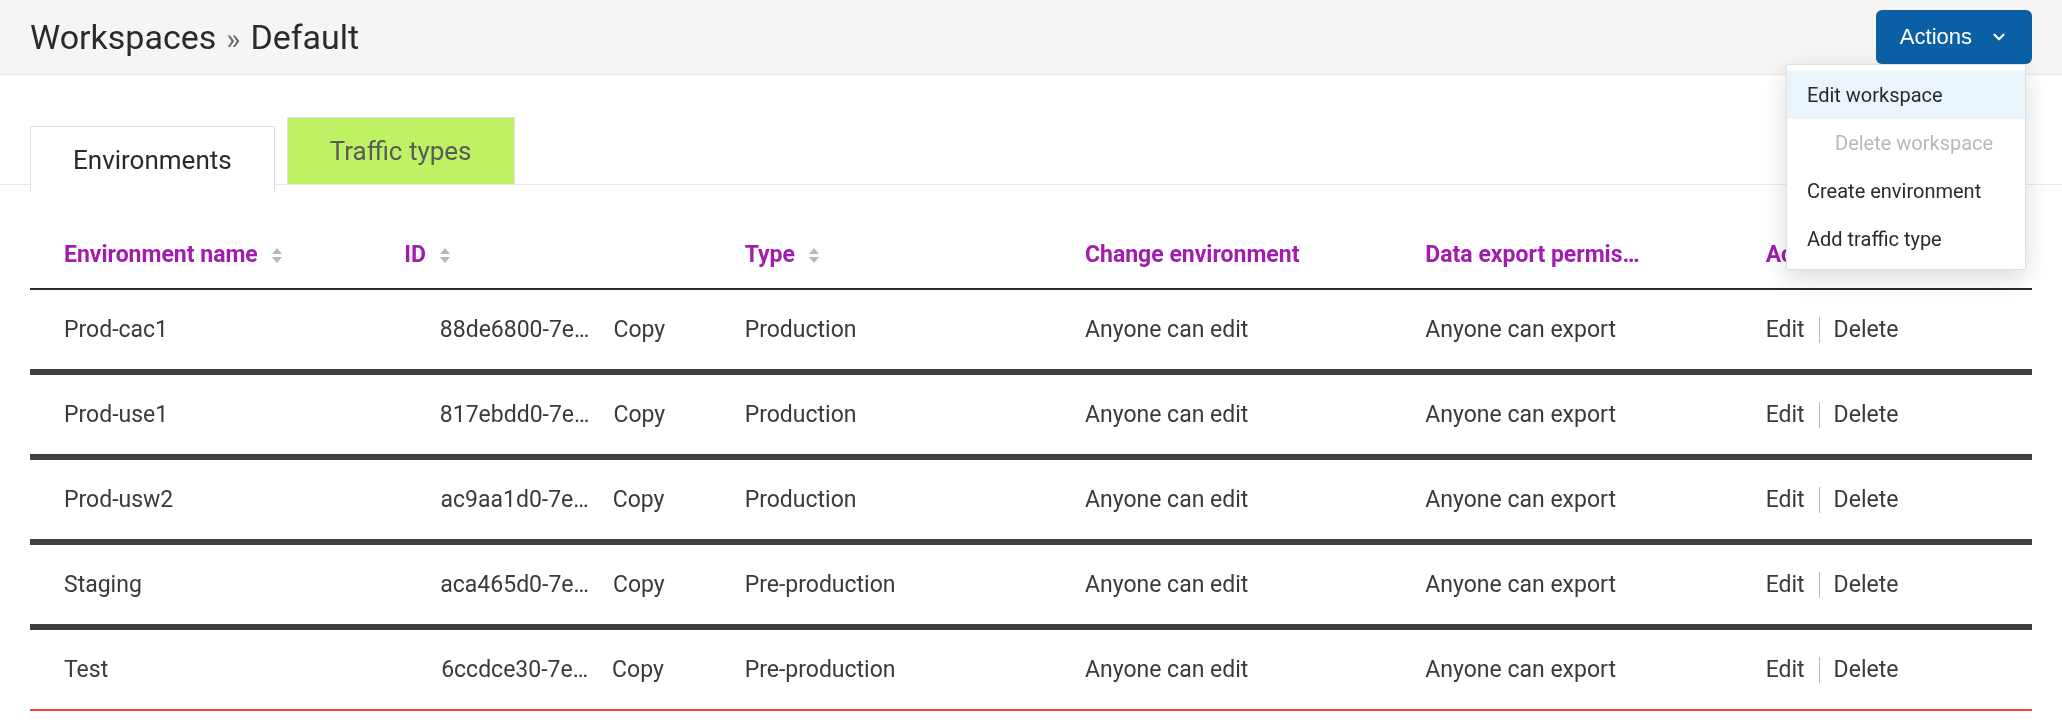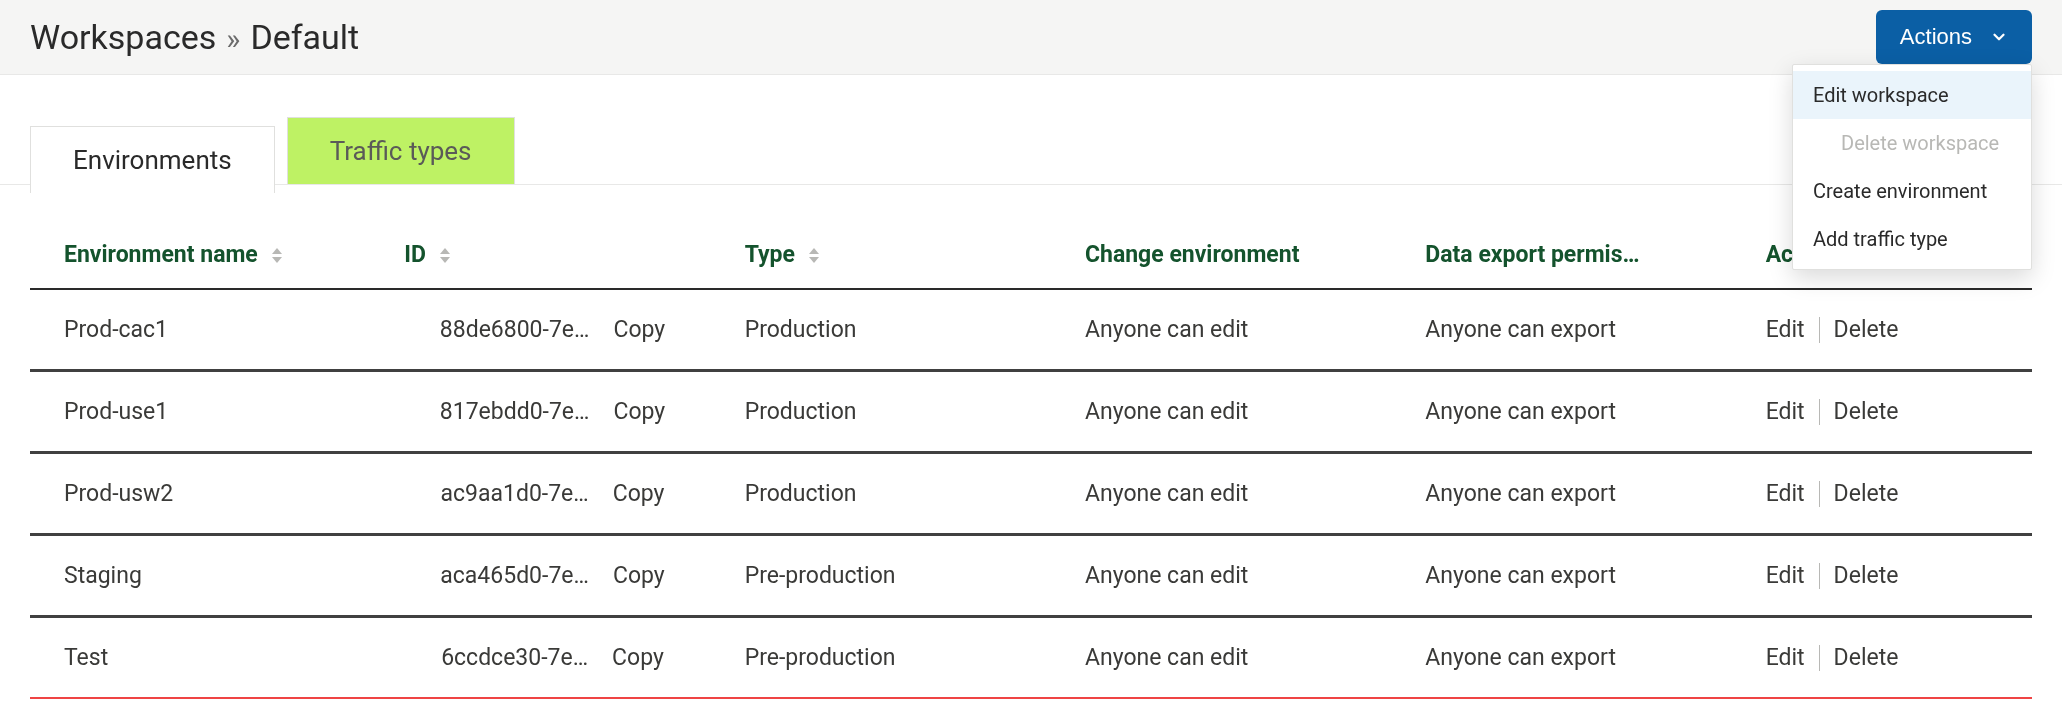--- a/index.html
+++ b/index.html
@@ -47,21 +47,21 @@
       align-items: center;
       gap: 18px;
     }
     .chevron-down {
       width: 18px;
       height: 18px;
     }
     .dropdown {
       position: absolute;
       top: 54px;
-      right: 0;
+      right: 6px;
       background: #fff;
       border: 1px solid #e0e0de;
       border-radius: 2px;
       box-shadow: 0 8px 24px rgba(0,0,0,0.15);
       width: 240px;
       padding: 6px 0;
       z-index: 10;
     }
     .dropdown-item {
       padding: 12px 20px;
@@ -107,21 +107,21 @@
       margin-top: 42px;
     }
     table {
       width: 100%;
       border-collapse: collapse;
     }
     th {
       text-align: left;
       font-size: 23px;
       font-weight: 700;
-      color: #14532d;
+      color: #a21caf;
       padding: 14px 10px 20px 34px;
       border-bottom: 2px solid #2a2a2a;
       white-space: nowrap;
     }
     th.col-name { width: 17%; }
     th.col-id { width: 17%; }
     th.col-type { width: 17%; }
     th.col-change { width: 17%; }
     th.col-export { width: 17%; }
     th.col-actions { width: 15%; }
@@ -142,21 +142,21 @@
       border-bottom: 6px solid #b8b8b5;
       margin-bottom: 3px;
     }
     .sort-down {
       border-top: 6px solid #b8b8b5;
     }
     td {
       font-size: 23px;
       color: #3a3a38;
       padding: 26px 10px 26px 34px;
-      border-bottom: 3px solid #404040;
+      border-bottom: 6px solid #404040;
       white-space: nowrap;
     }
     .id-cell {
       display: flex;
       align-items: center;
       gap: 16px;
       justify-content: center;
     }
     .id-text { 
       max-width: 180px;

